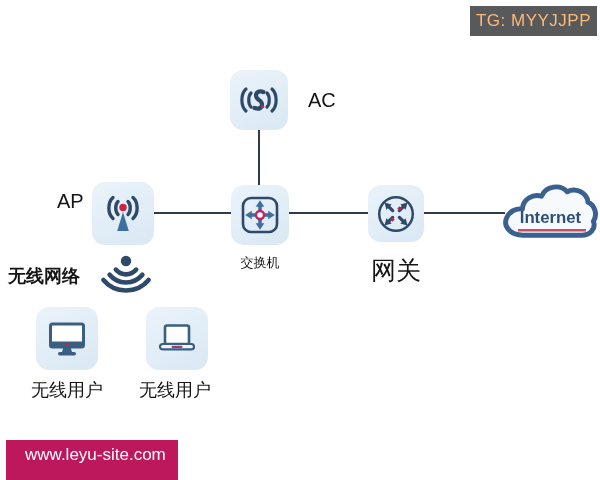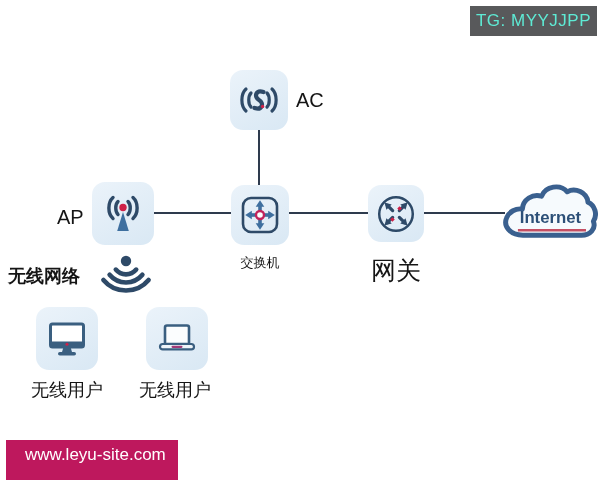--- a/index.html
+++ b/index.html
@@ -21,34 +21,34 @@
 
   
   .link{position:absolute;background:#2e3b4e;}
   #link-ac-switch      {left:258px;top:130px;width:2px;height:56px;}
   #link-ap-switch      {left:154px;top:212px;width:77px;height:2px;}
   #link-switch-gateway {left:289px;top:212px;width:79px;height:2px;}
   #link-gateway-cloud  {left:424px;top:212px;width:81px;height:2px;}
 
   
   .lbl{position:absolute;color:#151515;white-space:nowrap;}
-  #lbl-ac  {left:296px;top:89px;font-size:20px;}
-  #lbl-ap  {left:57px;top:206px;font-size:20px;}
+  #lbl-ac  {left:308px;top:89px;font-size:20px;}
+  #lbl-ap  {left:57px;top:190px;font-size:20px;}
   #lbl-switch {left:231px;top:254px;width:58px;text-align:center;font-size:13px;}
   #lbl-gateway{left:368px;top:254px;width:56px;text-align:center;font-size:25px;}
   #lbl-wireless-network{left:8px;top:264px;font-size:18px;font-weight:bold;}
   #lbl-desktop-user{left:22px;top:378px;width:90px;text-align:center;font-size:18px;}
   #lbl-laptop-user {left:130px;top:378px;width:90px;text-align:center;font-size:18px;}
 
   #wifi-signal{position:absolute;left:93px;top:249px;width:66px;height:50px;}
   #cloud-internet{position:absolute;left:499px;top:176px;width:99px;height:73px;}
 
   
   #tg-badge{position:absolute;left:470px;top:6px;width:127px;height:30px;
-            background:#58595b;color:#5eead4;font-size:17px;line-height:30px;
+            background:#58595b;color:#fdba74;font-size:17px;line-height:30px;
             text-align:center;letter-spacing:.5px;}
   #site-watermark{position:absolute;left:6px;top:440px;width:172px;height:43px;
             background:#be185d;color:#ffffff;font-size:17px;line-height:30px;
             padding-left:19px;box-sizing:border-box;}
   #credit-watermark{position:absolute;left:481px;top:387px;font-size:17px;
             color:#c9c9c9;text-shadow:1px 1px 1px rgba(255,255,255,.9),
             -0.5px -0.5px 0 rgba(120,120,120,.35);}
 </style>
 </head>
 <body>

